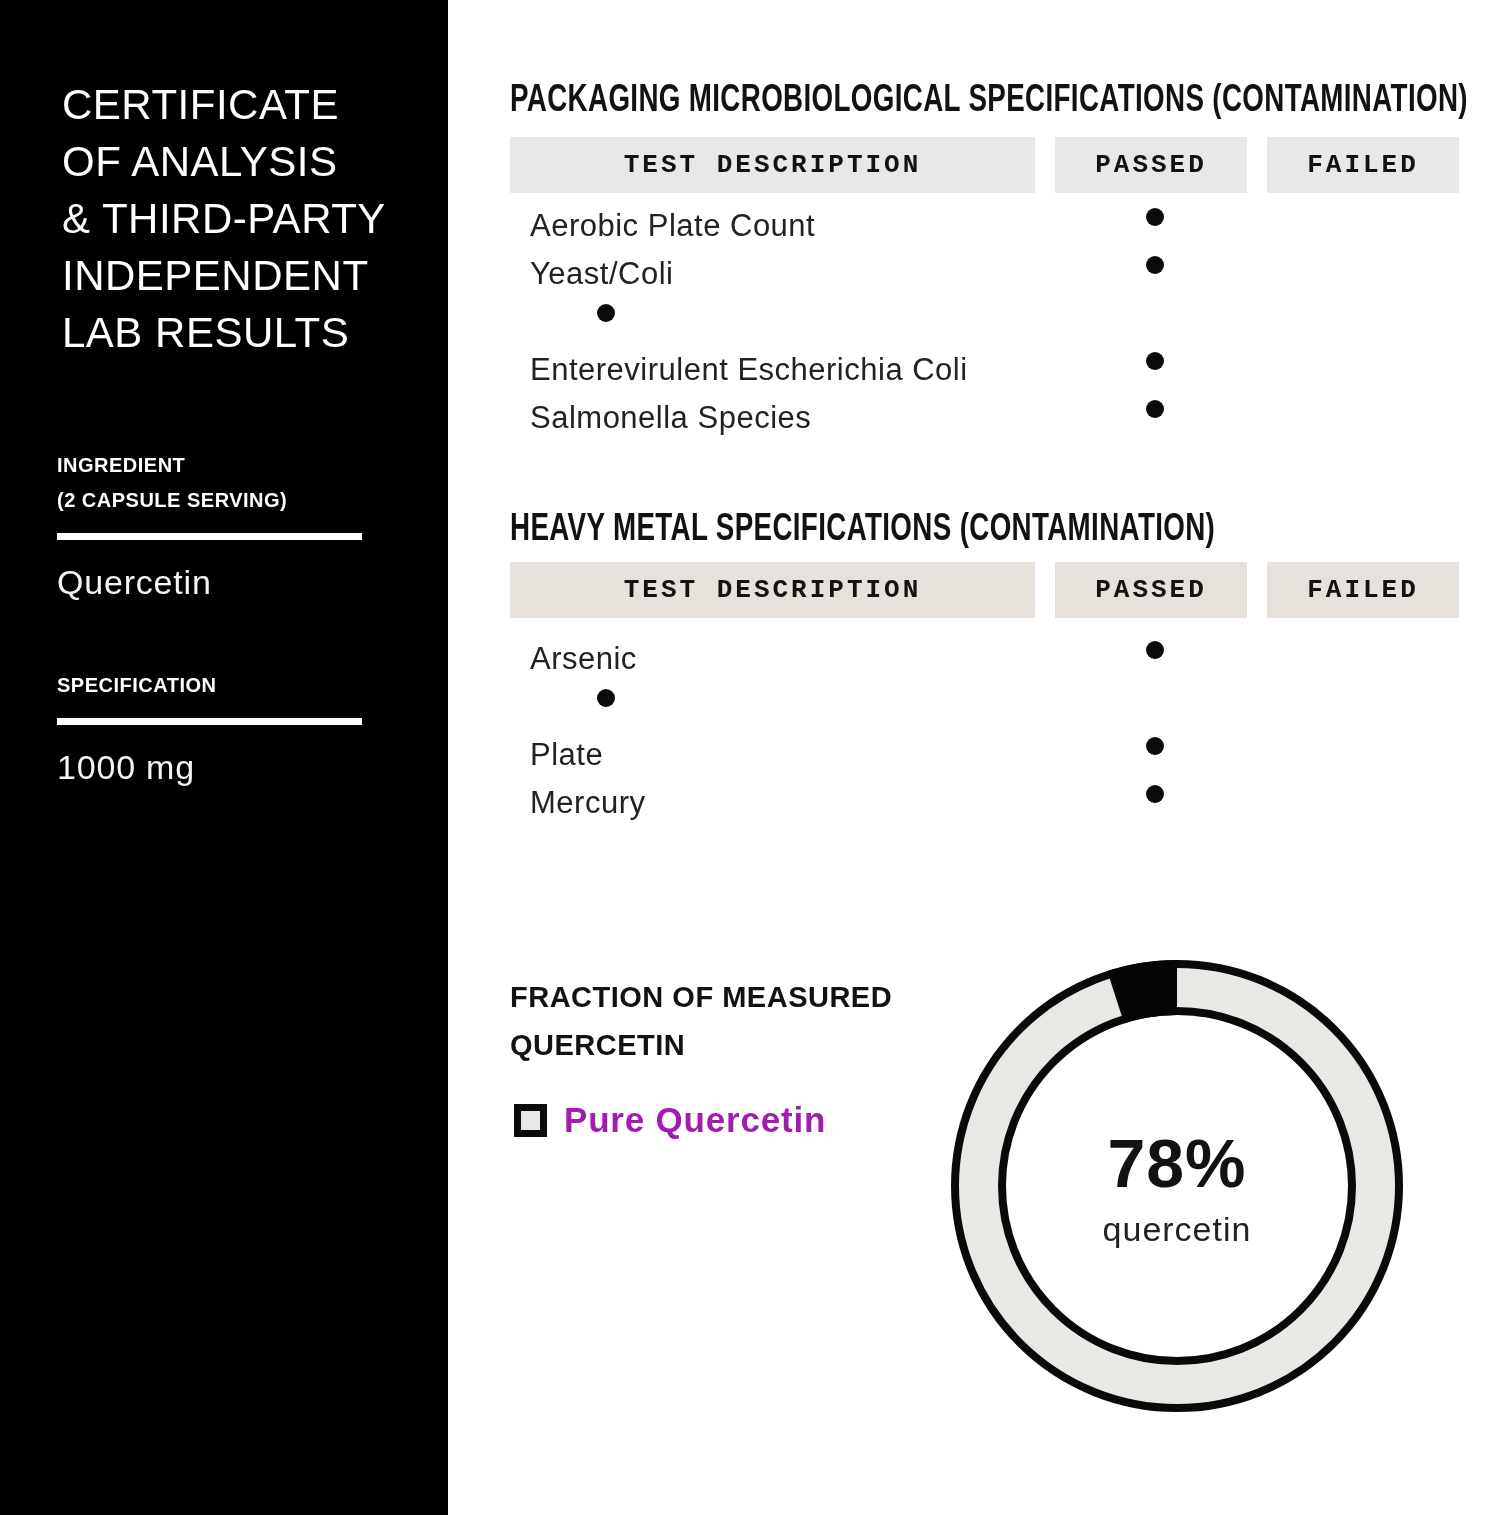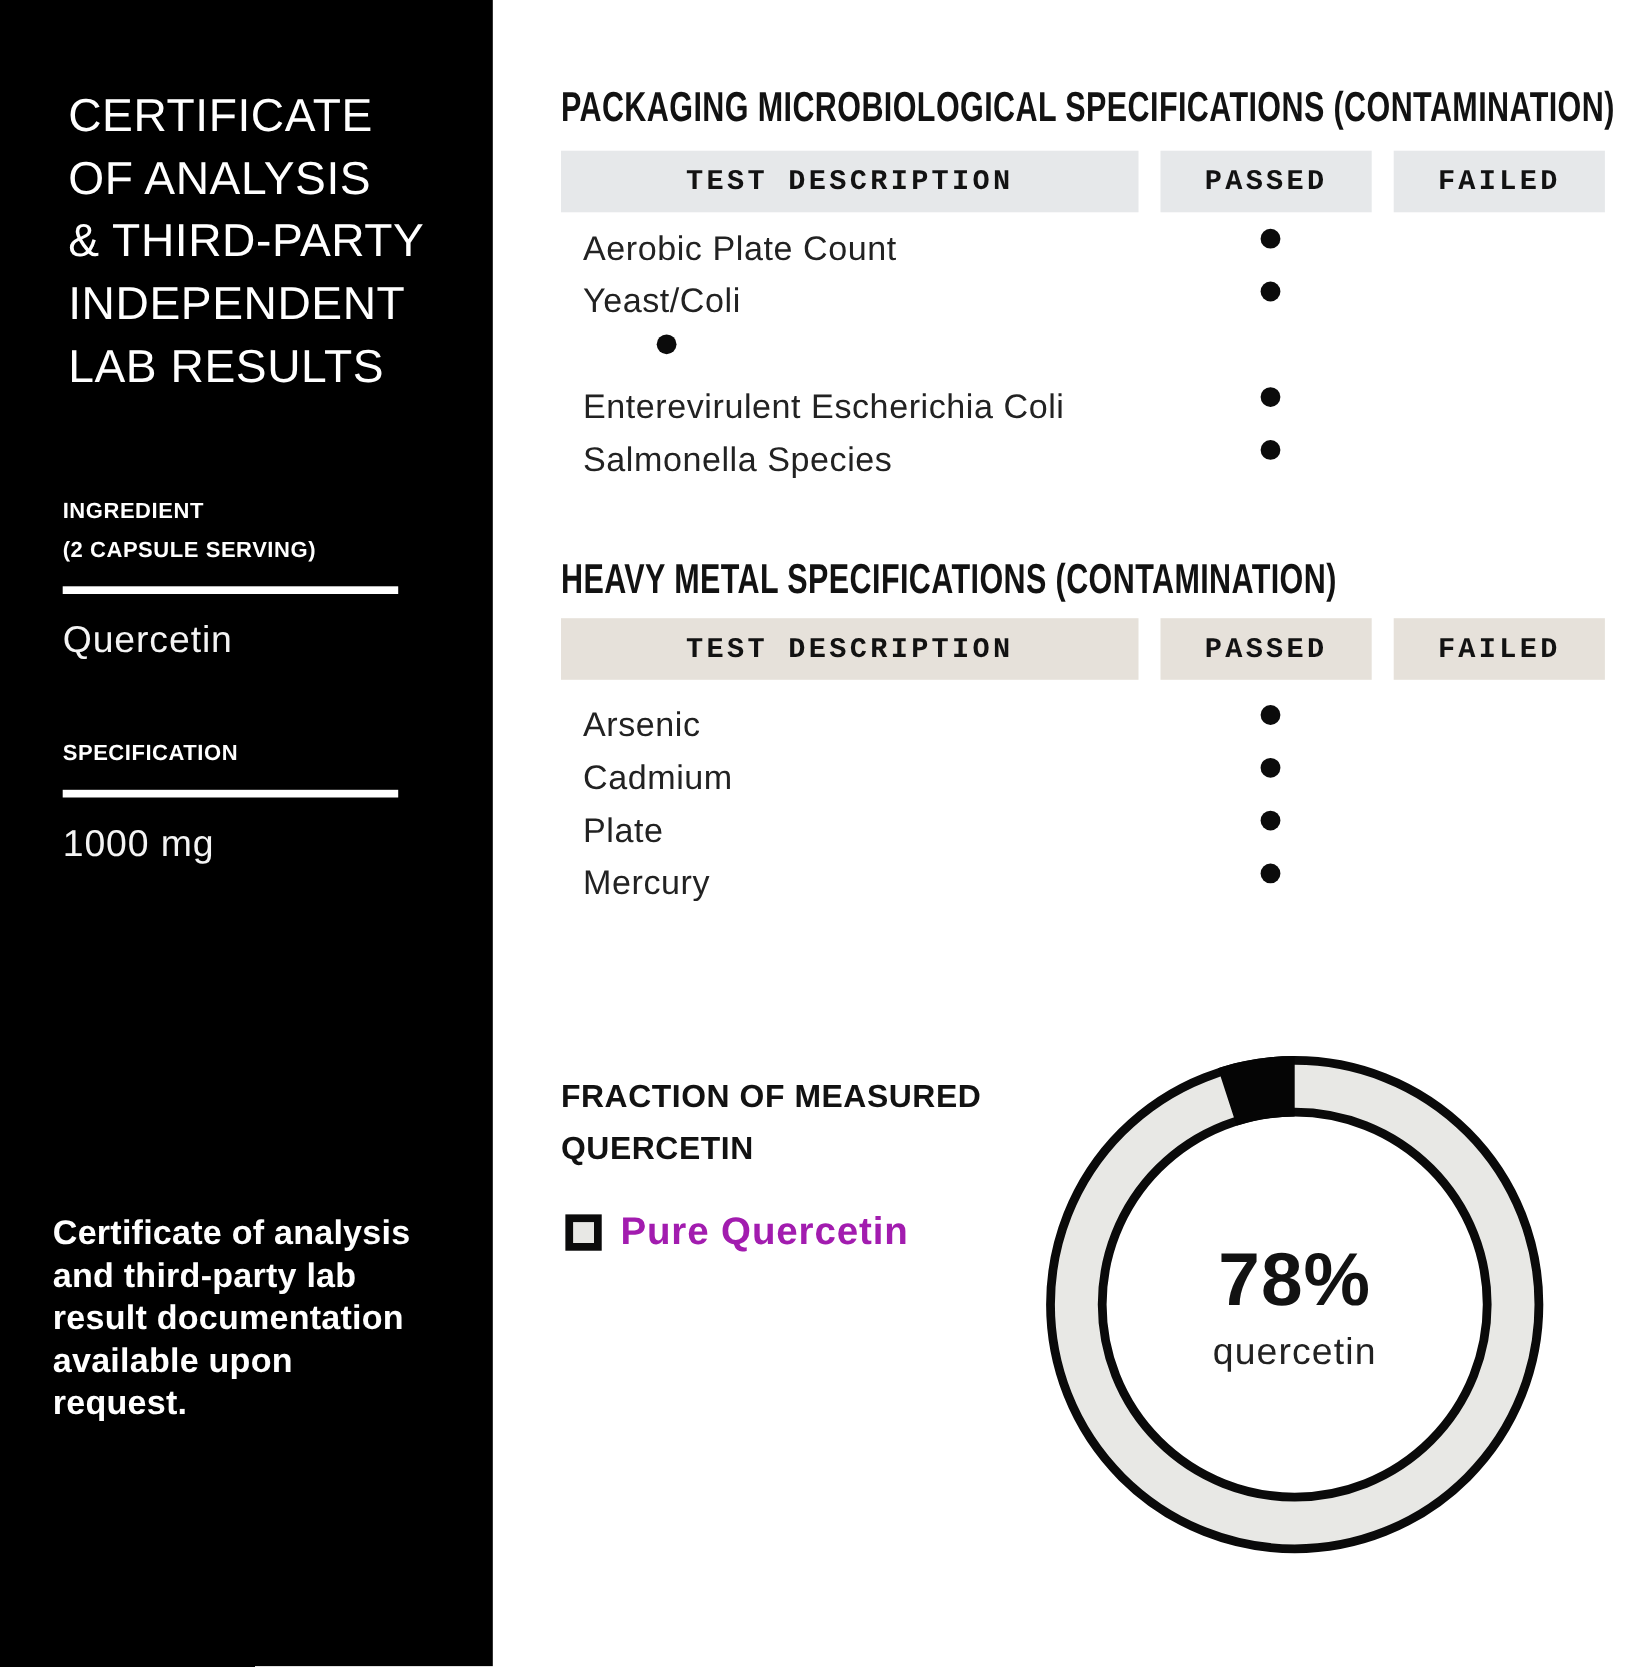--- a/index.html
+++ b/index.html
@@ -91,21 +91,20 @@
       <div class="white-bar"></div>
       <div class="block-value">Quercetin</div>
     </div>
 
     <div class="side-block" id="specification-block">
       <div class="block-label">SPECIFICATION</div>
       <div class="white-bar"></div>
       <div class="block-value">1000 mg</div>
     </div>
 
-    <div class="sidebar-note">Certificate of analysis and third-party lab result documentation available upon request.</div>
   </div>
 
   <div class="sec-title" id="table1-title">PACKAGING MICROBIOLOGICAL SPECIFICATIONS (CONTAMINATION)</div>
   <div class="thead" id="thead1">
     <div class="cell desc" style="background: rgb(230, 232, 234);">TEST DESCRIPTION</div>
     <div class="cell small" style="background: rgb(230, 232, 234);">PASSED</div>
     <div class="cell small" style="background: rgb(230, 232, 234);">FAILED</div>
   </div>
   <div class="tbody" id="tbody1">
       <div class="trow">
@@ -152,21 +151,20 @@
   </div>
   <div class="tbody" id="tbody2">
       <div class="trow">
         <div class="label">Arsenic</div>
         <div class="pcell">
           <span class="dot"></span>
         </div>
         <div class="fcell"></div>
       </div>
       <div class="trow">
-        <div class="label">Cadmium</div>
         <div class="pcell">
           <span class="dot"></span>
         </div>
         <div class="fcell"></div>
       </div>
       <div class="trow">
         <div class="label">Plate</div>
         <div class="pcell">
           <span class="dot"></span>
         </div>

